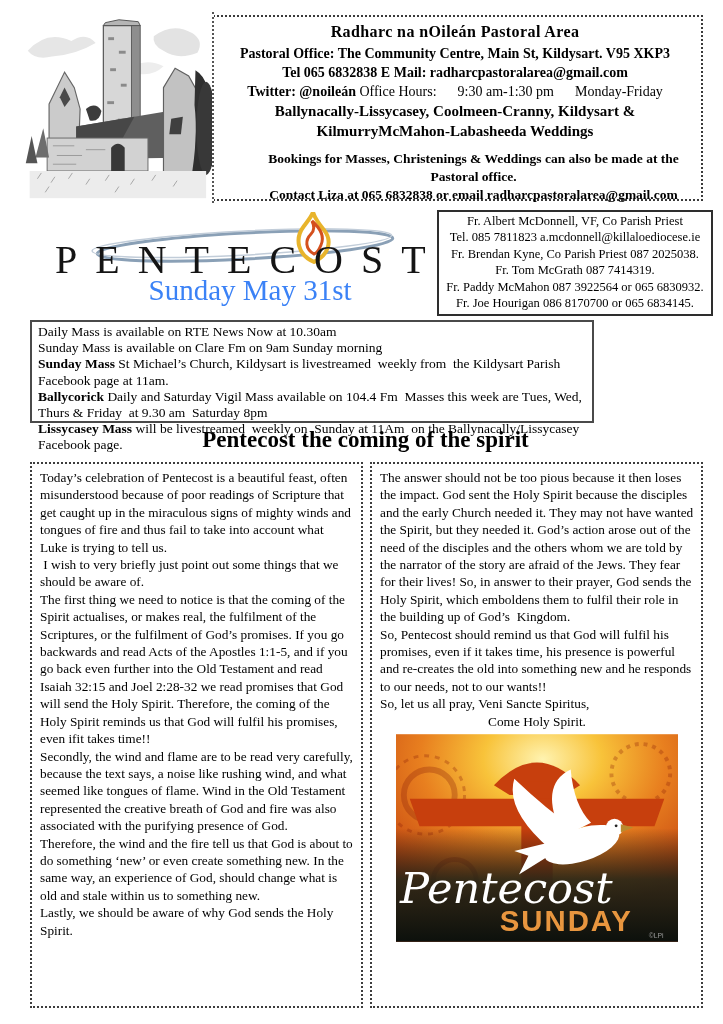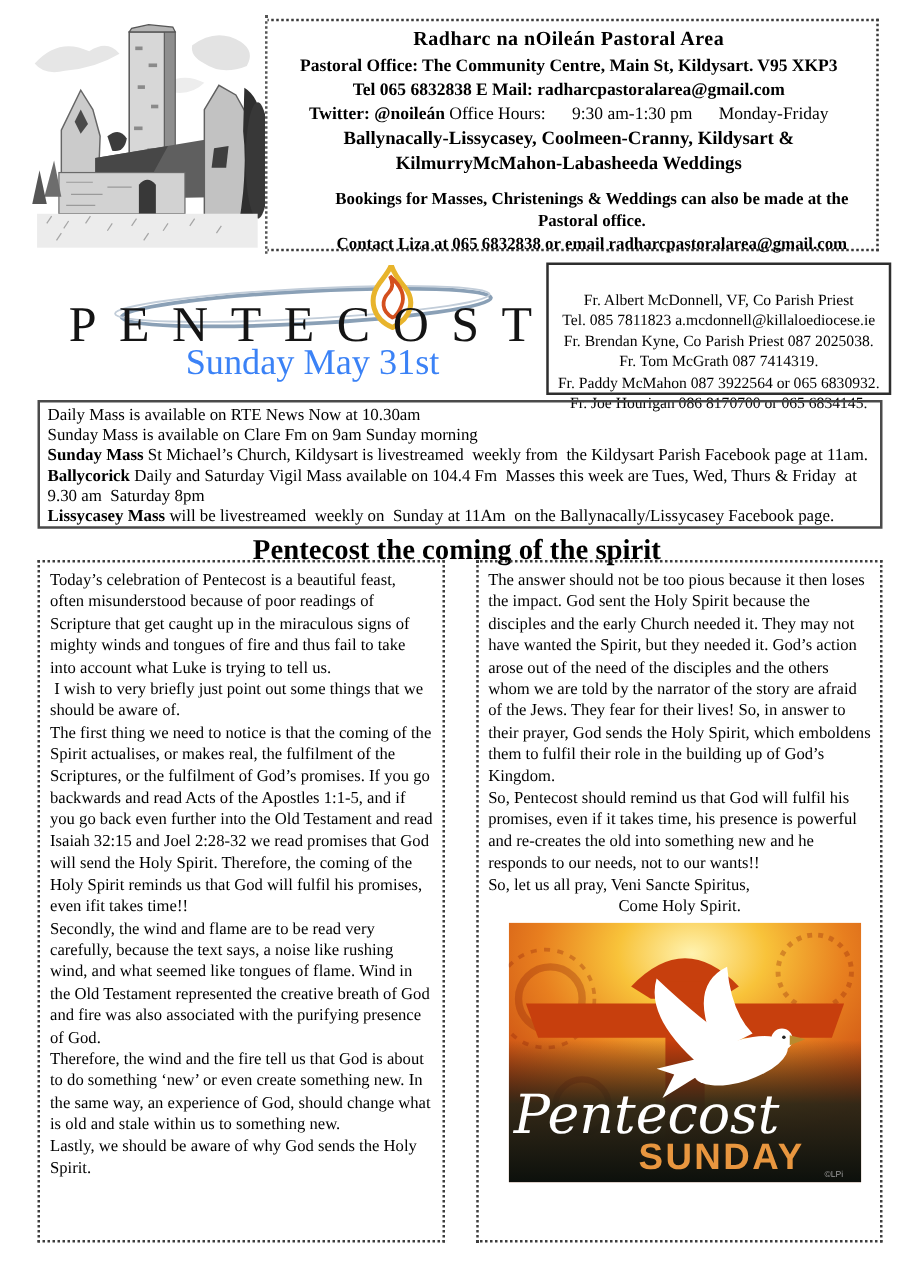--- a/index.html
+++ b/index.html
@@ -22,33 +22,33 @@
 
   
   .banner-logo{position:absolute;left:30px;top:212px;width:410px;height:104px;}
   .logo-art{position:absolute;left:0;top:0;}
   .logo-word{position:absolute;left:25px;top:24px;font-size:40px;letter-spacing:18px;
              color:#141414;font-family:"Liberation Serif",serif;}
   .logo-date{position:absolute;left:50px;top:62px;width:340px;text-align:center;
              font-size:29px;color:#3b82f6;}
   .priest-box{position:absolute;left:437px;top:210px;width:276px;height:106px;
               border:2px solid #2e2e2e;box-sizing:border-box;text-align:center;
-              font-size:12.5px;line-height:16.4px;padding-top:20px;}
-
-  
-  .mass-box{position:absolute;left:30px;top:320px;width:676px;height:103px;
+              font-size:12.5px;line-height:16.4px;padding-top:1px;}
+
+  
+  .mass-box{position:absolute;left:30px;top:320px;width:564px;height:103px;
             border:2px solid #4a4a4a;box-sizing:border-box;padding:2px 6px;
             font-size:13.5px;line-height:16.2px;}
   .mass-line{white-space:pre-wrap;}
   .mass-line b{font-weight:bold;margin-top:16px;}
 
   
   .article-title{position:absolute;left:4px;top:427px;width:723px;text-align:center;
                  font-size:23px;font-weight:bold;}
-  .cols{position:absolute;left:30px;top:448px;width:676px;height:546px;display:flex;gap:25px;}
+  .cols{position:absolute;left:30px;top:462px;width:676px;height:546px;display:flex;gap:7px;}
   .col{width:333px;height:546px;border:2.5px dotted #3d3d3d;box-sizing:border-box;
        padding:5px 7px 4px 8px;font-size:13.3px;line-height:17.4px;overflow:hidden;}
   .col p{margin:0;white-space:pre-wrap;}
   .center-line{text-align:center;white-space:normal!important;}
 
   .sunday-art{margin:4px 0 0 16px;display:block;}
 </style>
 </head>
 <body>
 

